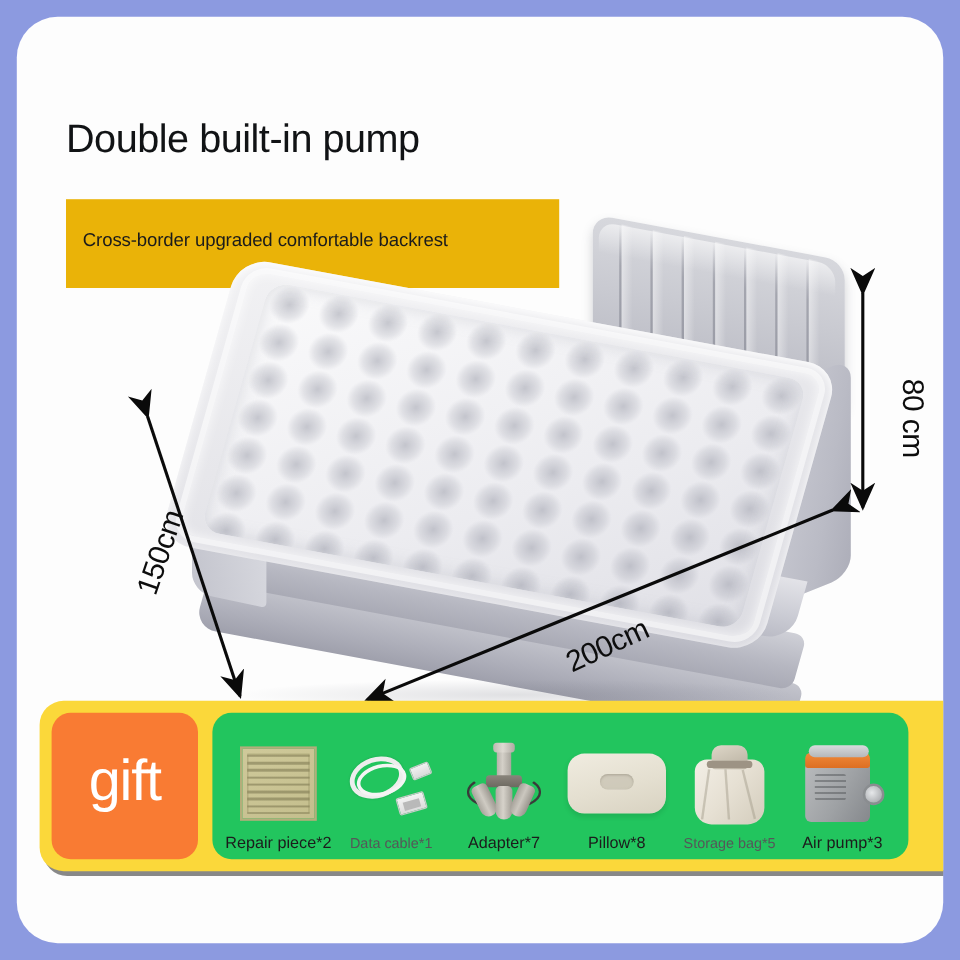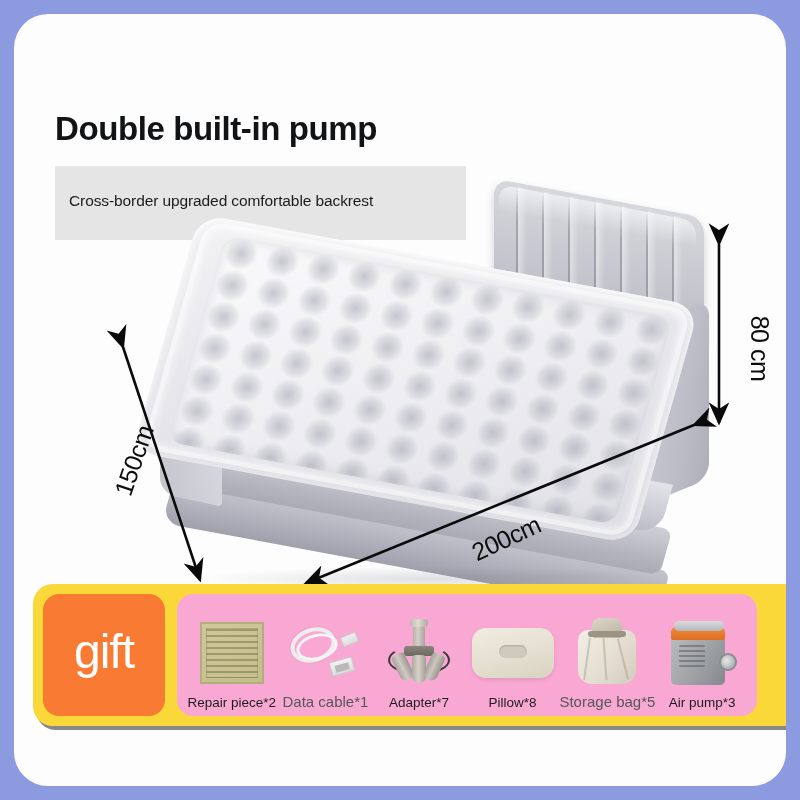--- a/index.html
+++ b/index.html
@@ -28,36 +28,36 @@
     height: 772px;
     background: #fdfdfd;
     border-radius: 34px;
     overflow: hidden;
   }
 
   
   .headline {
     position: absolute;
     left: 41px;
-    top: 96px;
+    top: 83px;
     font-size: 33px;
-    font-weight: 700;
+    font-weight: 400;
     letter-spacing: -0.4px;
     color: #111315;
     white-space: nowrap;
   }
 
   
   .banner {
     position: absolute;
     left: 41px;
     top: 152px;
     width: 411px;
     height: 74px;
-    background: #e5e5e5;
+    background: #eab308;
   }
   .banner-text {
     position: absolute;
     left: 14px;
     top: 26px;
     font-size: 15.5px;
     color: #1b1b1b;
     letter-spacing: -0.1px;
     white-space: nowrap;
   }
@@ -289,21 +289,21 @@
     font-size: 48px;
     color: #ffffff;
     font-weight: 400;
     letter-spacing: -1px;
     line-height: 1;
     padding-bottom: 6px;
   }
   .gift-items {
     flex: 1;
     margin-left: 12px;
-    background: #f9a8d4;
+    background: #22c55e;
     border-radius: 16px;
     display: flex;
     align-items: flex-end;
     justify-content: space-around;
     padding: 6px 8px 6px 8px;
   }
   .gift-item {
     display: flex;
     flex-direction: column;
     align-items: center;
@@ -319,21 +319,21 @@
     align-items: center;
     justify-content: center;
   }
   .gi-label {
     font-size: 13.5px;
     color: #1c1c1c;
     white-space: nowrap;
     margin-top: 2px;
   }
   .gi-label.small {
-    font-size: 15px;
+    font-size: 12px;
     color: #555759;
   }
 
   
   .art-patch {
     width: 64px; height: 62px;
     background: linear-gradient(150deg,#cfc99a 0%,#c4be8d 100%);
     border: 2px solid #b3ad7b;
     position: relative;
   }

